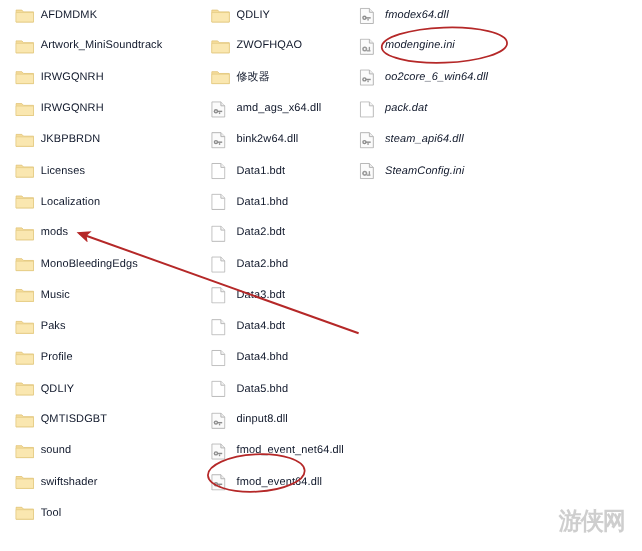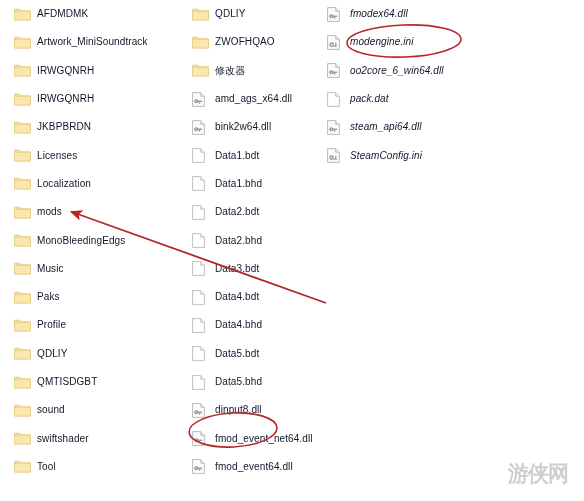--- a/index.html
+++ b/index.html
@@ -354,29 +354,20 @@
         </span>
         <span class="label">Data4.bhd</span>
       </div>
       <div class="row">
         <span class="icon">
           <svg width="13" height="15" viewBox="0 0 13 15">
             <path d="M0.6 0.6 h8.2 l3.6 3.6 v10.2 h-11.8 z" fill="#ffffff" stroke="#b9b9b9" stroke-width="0.9"></path>
             <path d="M8.8 0.6 v3.6 h3.6" fill="#f2f2f2" stroke="#b9b9b9" stroke-width="0.9"></path>
           </svg>
         </span>
-        <span class="label">Data5.bdt</span>
-      </div>
-      <div class="row">
-        <span class="icon">
-          <svg width="13" height="15" viewBox="0 0 13 15">
-            <path d="M0.6 0.6 h8.2 l3.6 3.6 v10.2 h-11.8 z" fill="#ffffff" stroke="#b9b9b9" stroke-width="0.9"></path>
-            <path d="M8.8 0.6 v3.6 h3.6" fill="#f2f2f2" stroke="#b9b9b9" stroke-width="0.9"></path>
-          </svg>
-        </span>
         <span class="label">Data5.bhd</span>
       </div>
       <div class="row">
         <span class="icon">
           <svg width="13" height="15" viewBox="0 0 13 15">
             <path d="M0.6 0.6 h8.2 l3.6 3.6 v10.2 h-11.8 z" fill="#fbfbfb" stroke="#b4b4b4" stroke-width="0.9"></path>
             <path d="M8.8 0.6 v3.6 h3.6" fill="#eeeeee" stroke="#b4b4b4" stroke-width="0.9"></path>
             <g fill="#8d8d8d">
               <circle cx="4.3" cy="9.2" r="2.0"></circle>
               <rect x="5.4" y="8.6" width="4.6" height="1.3"></rect>

